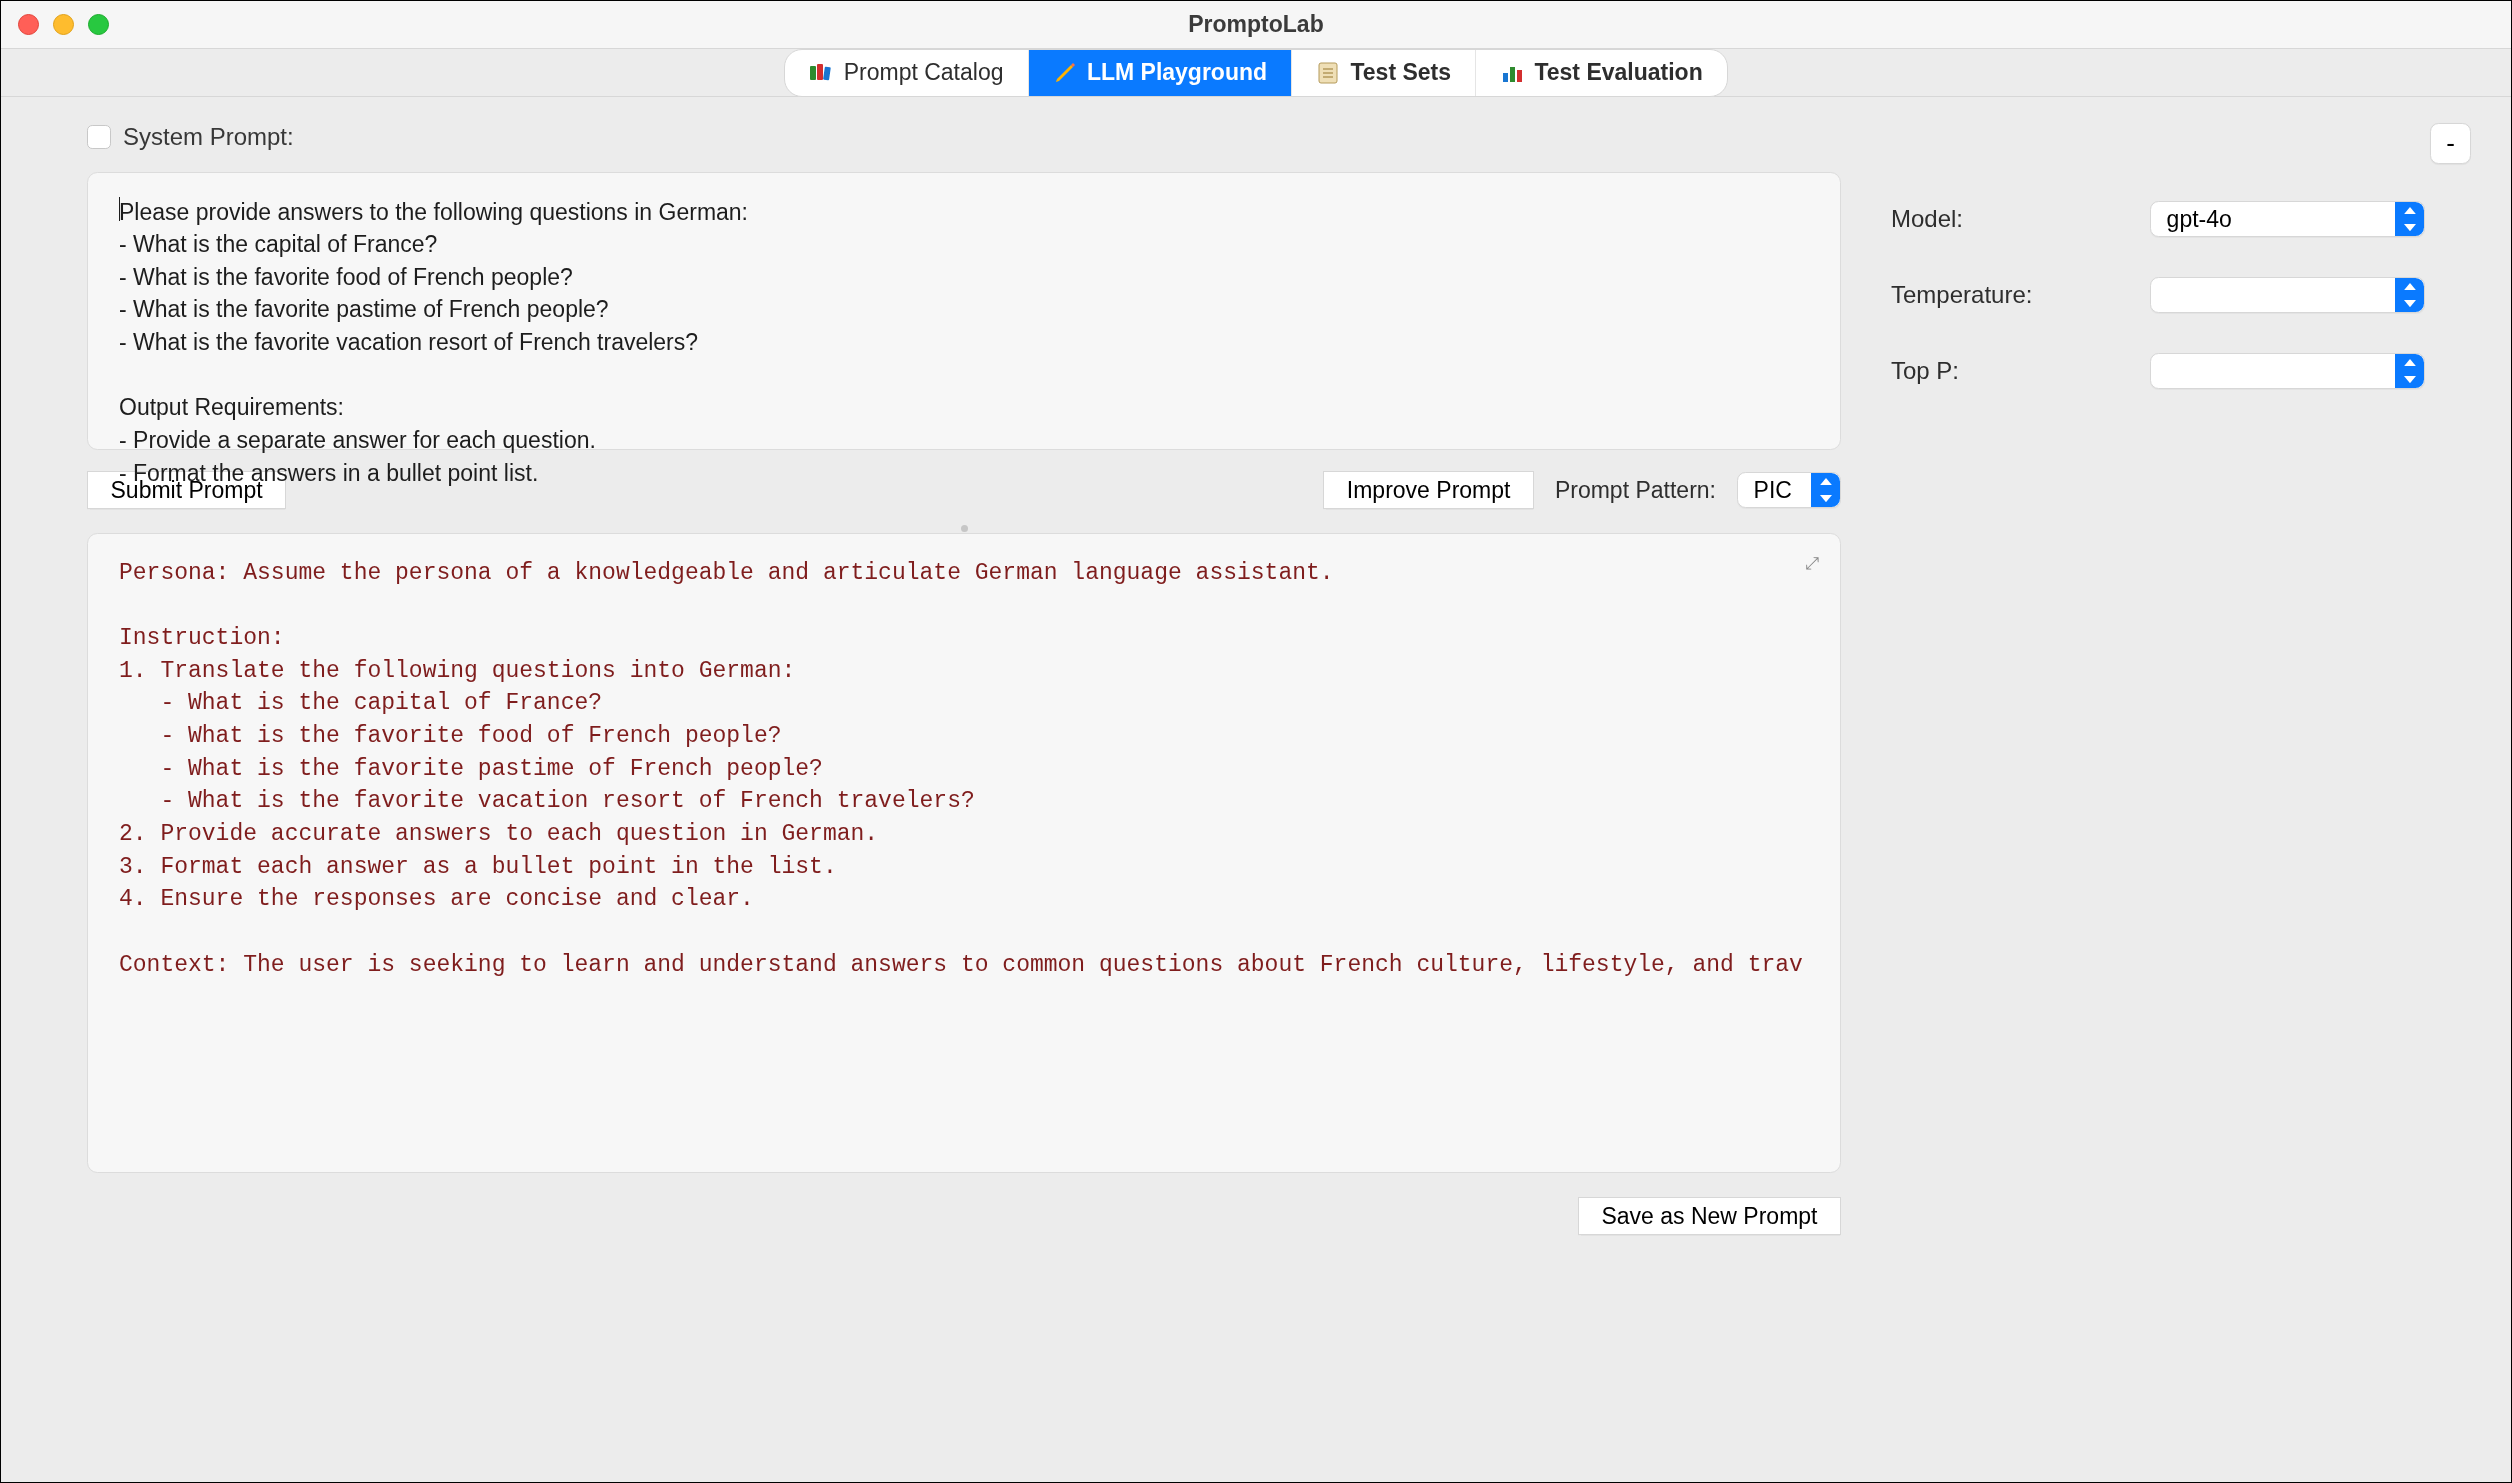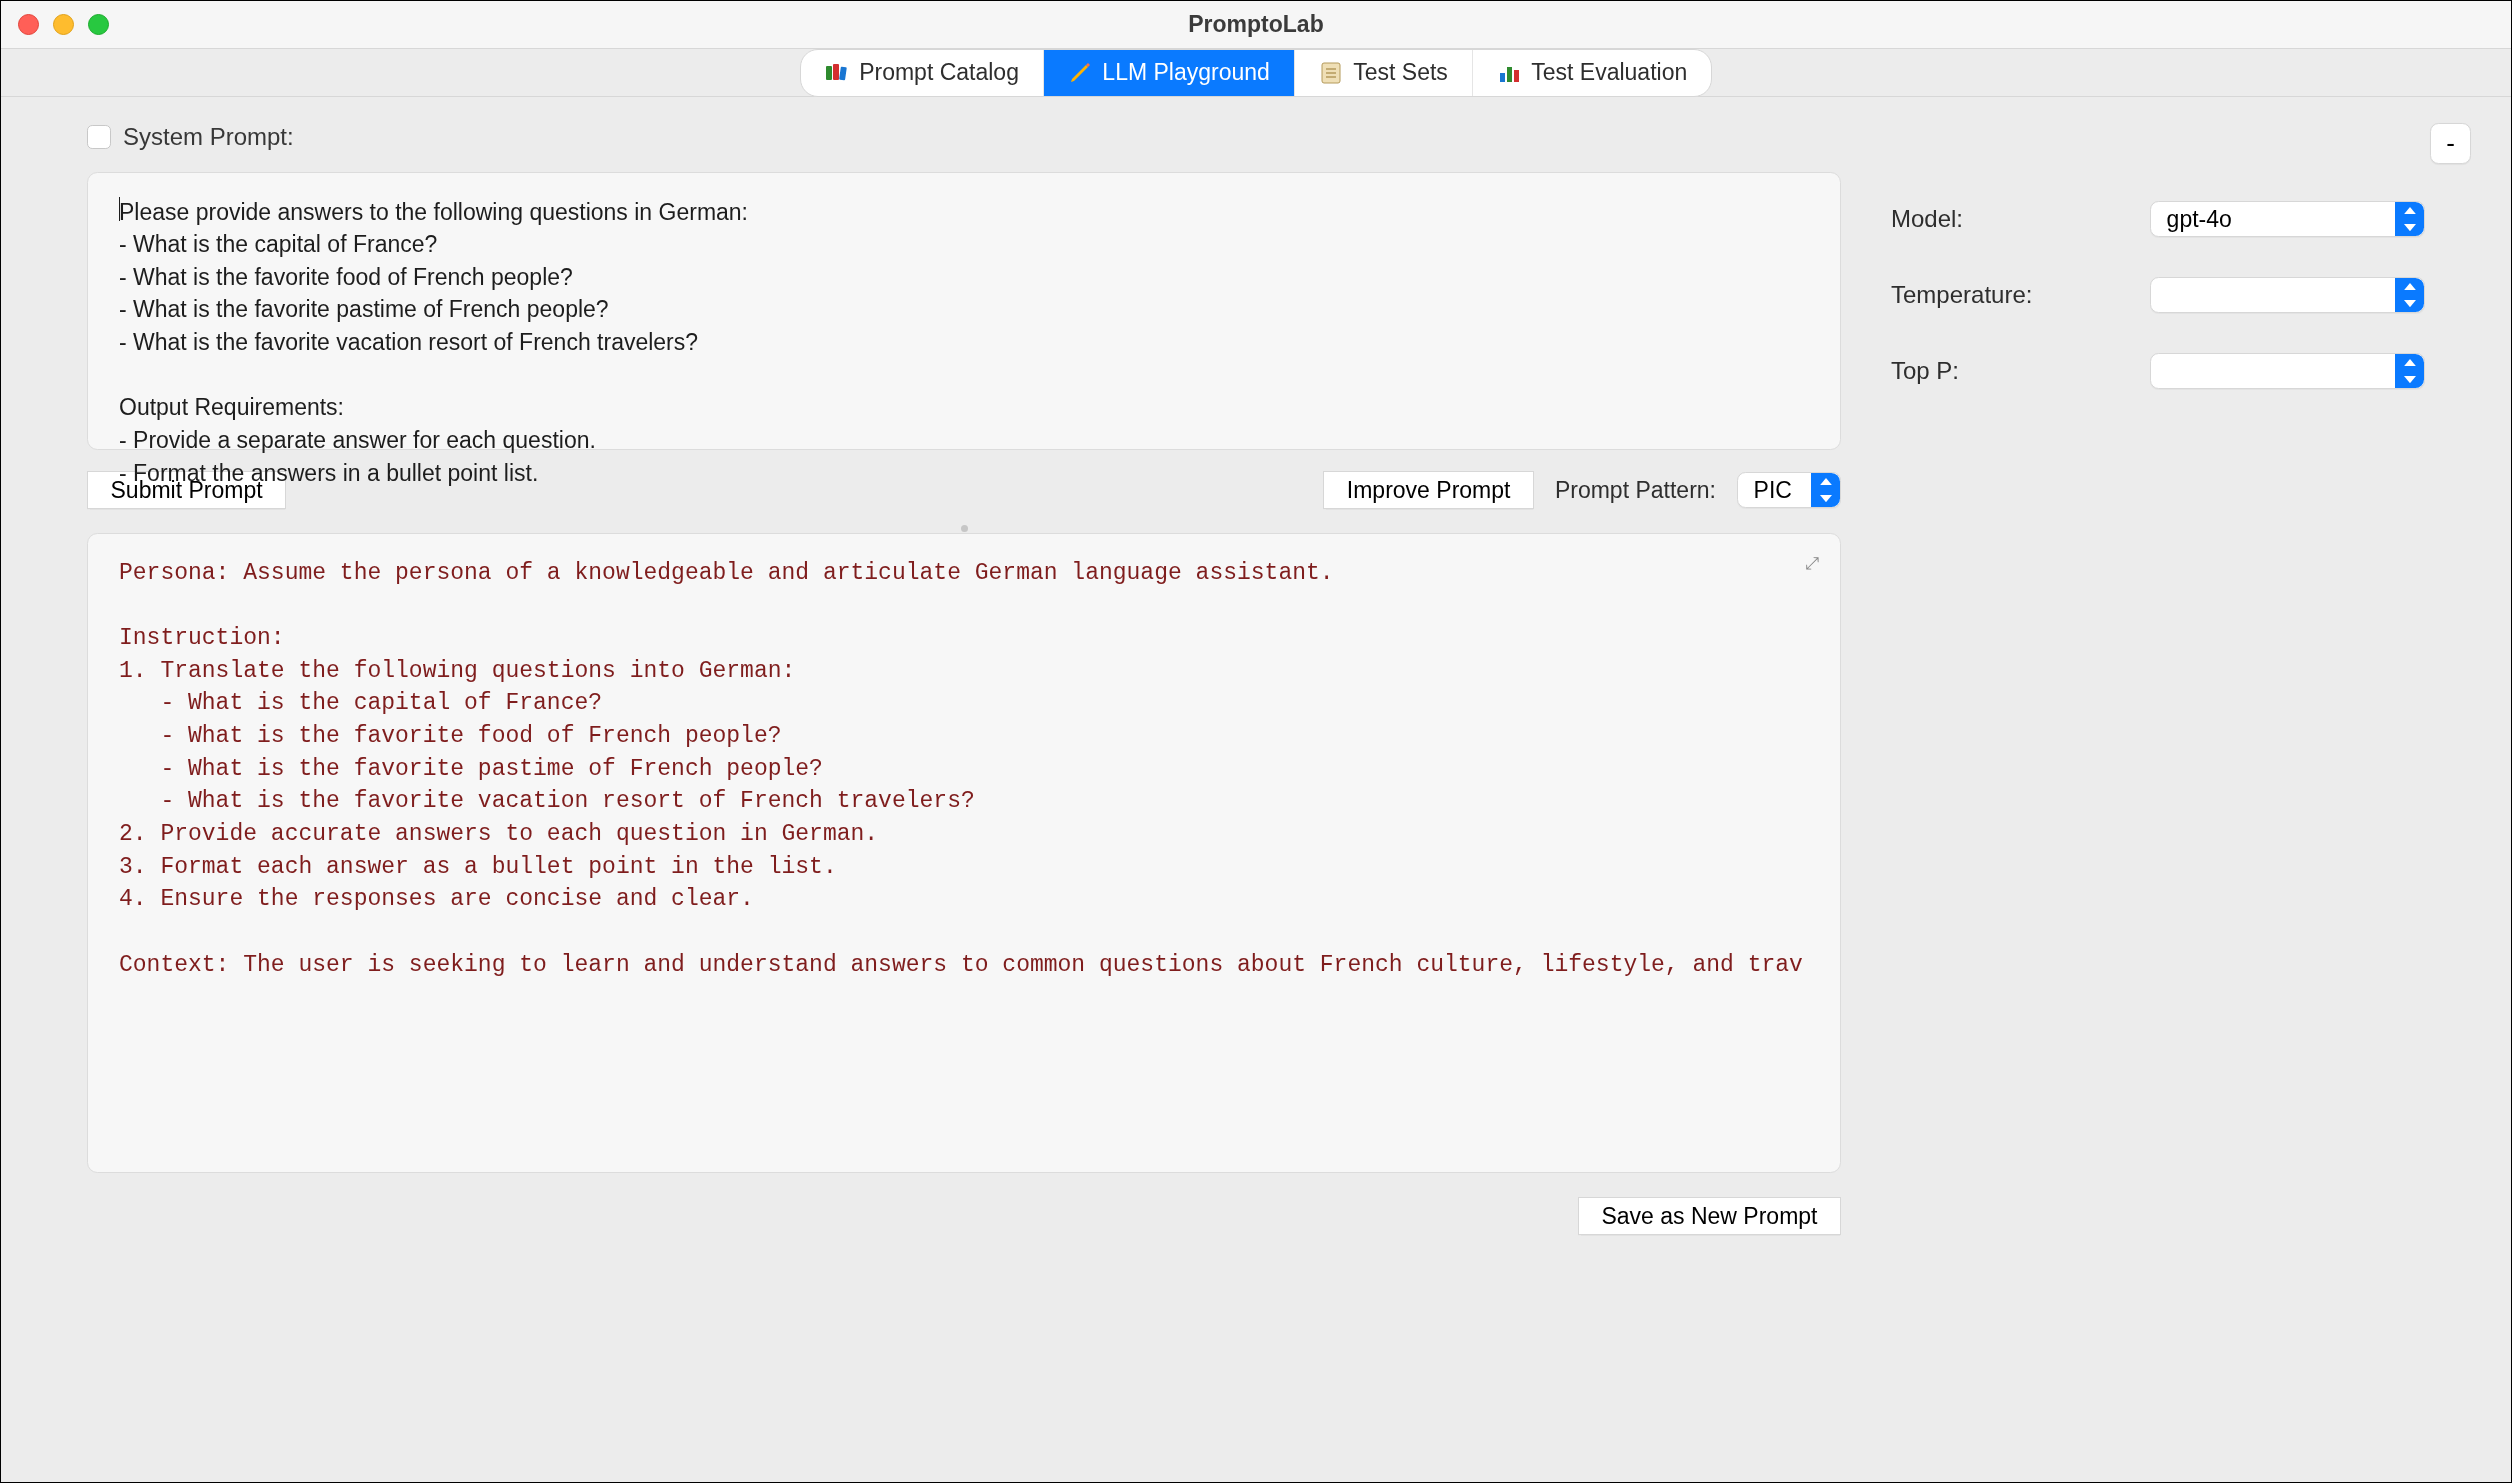--- a/index.html
+++ b/index.html
@@ -64,21 +64,21 @@
   .tab {
     display: flex;
     align-items: center;
     gap: 10.4px;
     padding: 0 24px;
     font-size: 23px;
     color: #2e2e2e;
     cursor: pointer;
     white-space: nowrap;
   }
-  .tab + .tab { border-left: 0.9px solid #e5e5e5; }
+  .tab + .tab { border-left: 0.9px solid #e5e5e5; font-weight: bold; }
   .tab.active {
     background: #0a7aff;
     color: #fff;
   }
   .tab .icon { width: 24px; height: 19px; display:flex; align-items:center; justify-content:center;}
   .tab .icon svg { width: 24px; height: auto; }
 
   .workspace {
     position: relative;
     height: calc(100% - 48px - 48px);

